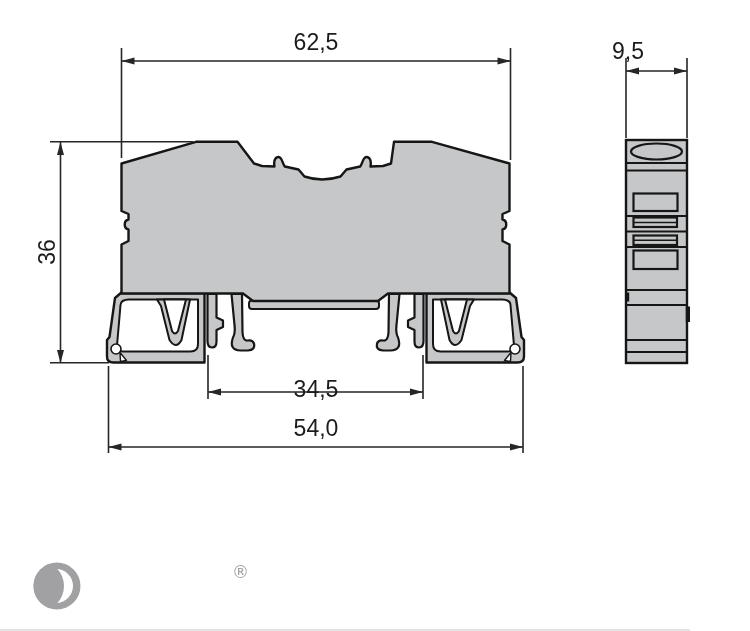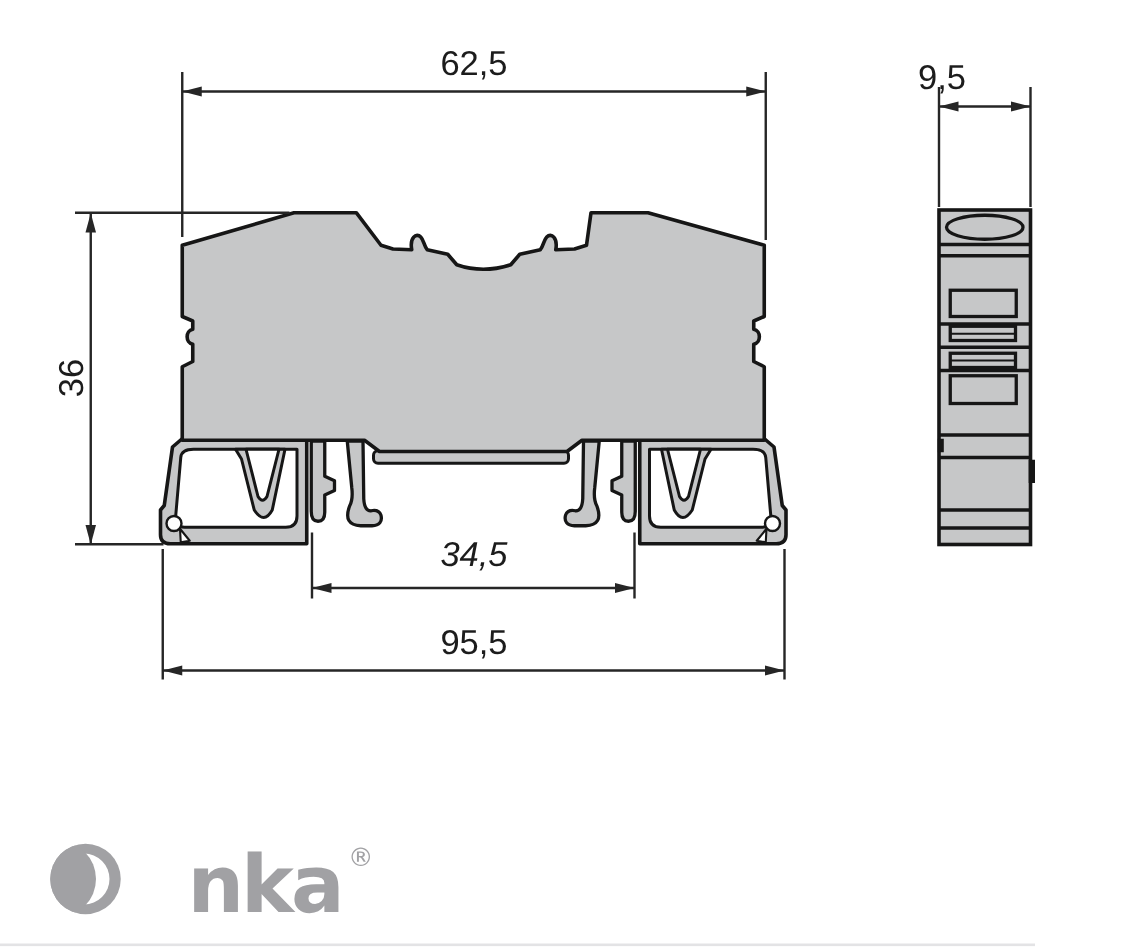--- a/index.html
+++ b/index.html
@@ -140,37 +140,36 @@
       <path class="dim" d="M626,58 V138 M687,58 V138 M626,71 H687"></path>
       <polygon class="dim-arrow" points="626,71 639,67.6 639,74.4"></polygon>
       <polygon class="dim-arrow" points="687,71 674,67.6 674,74.4"></polygon>
     </g>
   </svg>
 
   <div class="dim-label" style="left:266px;top:29px;width:100px;">62,5</div>
 
   <div class="dim-label rot" style="left:28px;top:239px;width:38px;">36</div>
 
-  <div class="dim-label" style="left:266px;top:356px;width:100px;font-style:italic;">34,5</div>
+  <div class="dim-label" style="left:266px;top:376px;width:100px;">34,5</div>
 
-  <div class="dim-label" style="left:266px;top:415px;width:100px;">95,5</div>
+  <div class="dim-label" style="left:266px;top:415px;width:100px;">54,0</div>
 
   <div class="dim-label" style="left:588px;top:38px;width:80px;">9,5</div>
 
   <div id="logo">
     <svg id="logo-o" width="50" height="52" viewBox="0 0 50 52">
       <defs>
         <clipPath id="oClip">
             <circle cx="24" cy="26" r="23.5"></circle>
           </clipPath>
       </defs>
       <circle cx="24" cy="26" r="23.5" fill="var(--logo-gray)"></circle>
       <g clip-path="url(#oClip)">
         <circle cx="23" cy="26" r="17" fill="#ffffff"></circle>
         <circle cx="5.5" cy="26" r="25.5" fill="var(--logo-gray)"></circle>
       </g>
     </svg>
-    <span id="logo-text">nka</span>
     <span id="logo-reg">®</span>
   </div>
 
   <div id="bottom-divider"></div>
 </div>
 
 </body></html>

